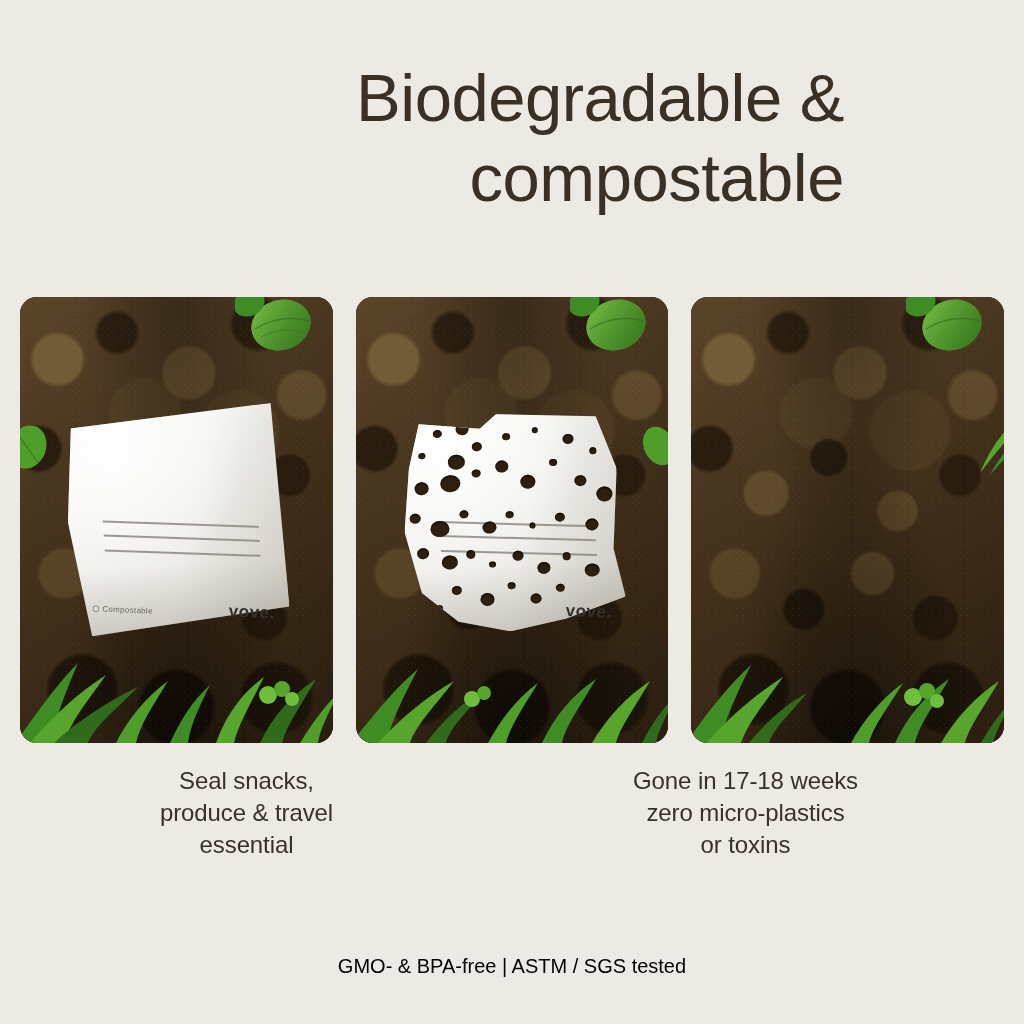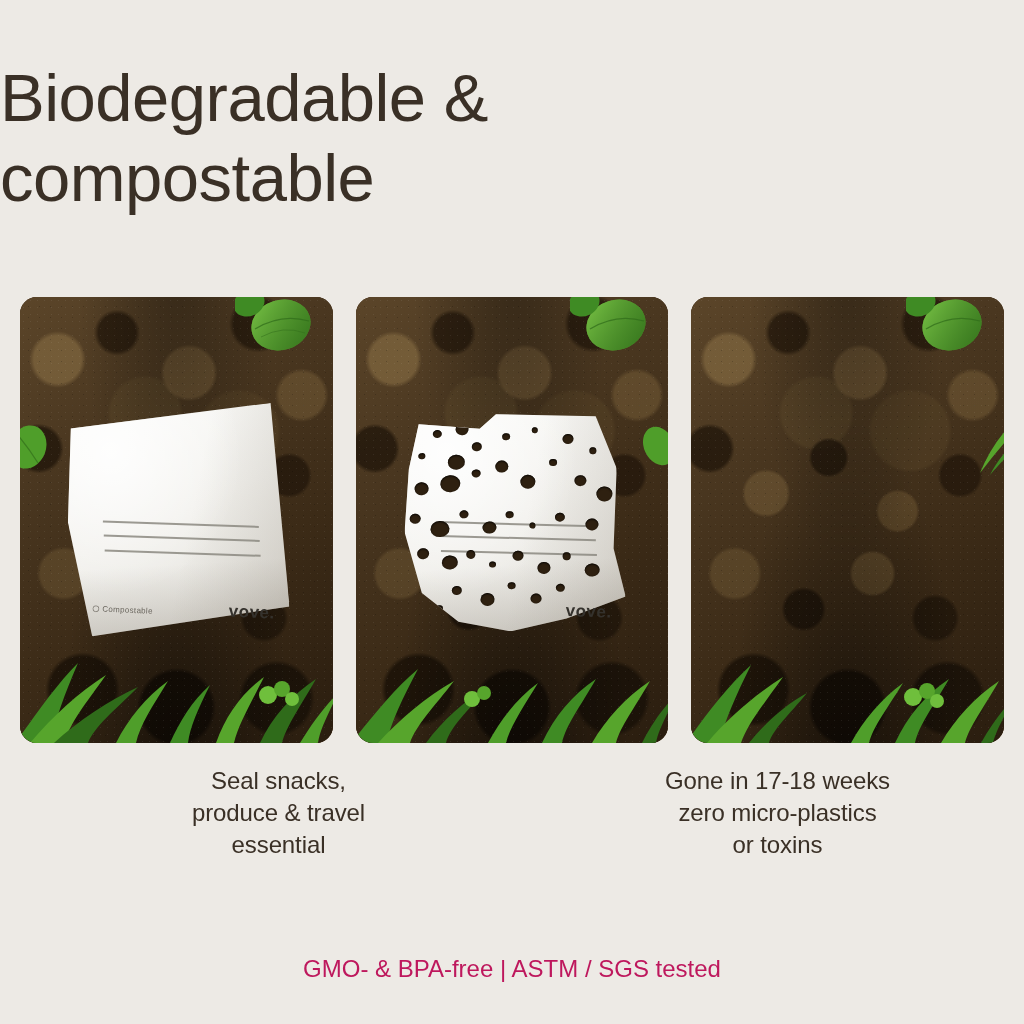--- a/index.html
+++ b/index.html
@@ -9,21 +9,21 @@
     font-family:"Liberation Sans", sans-serif;
     color:#3A3026;
     overflow:hidden;
     position:relative;
   }
 
   
   .heading {
     position:absolute;
     left:0; top:58px; width:844px;
-    text-align:left;
+    text-align:right;
     font-size:67px;
     line-height:80px;
     font-weight:400;
     letter-spacing:-0.5px;
     color:#3A3026;
     white-space:pre-line;
   }
 
   
   .panels {
@@ -153,40 +153,40 @@
                       100% 88%, 72% 96%, 46% 100%, 22% 94%, 6% 80%, 0% 52%, 4% 24%);
   }
   .bag-shade.degraded, .holes.degraded {
     clip-path:polygon(10% 4%, 38% 8%, 46% 2%, 92% 6%, 100% 30%, 96% 66%,
                       100% 88%, 72% 96%, 46% 100%, 22% 94%, 6% 80%, 0% 52%, 4% 24%);
   }
 
   
   .captions {
     position:absolute;
-    left:36px; top:765px; width:984px;
+    left:4px; top:765px; width:984px;
     display:flex; gap:14px;
   }
   .caption {
     flex:1 1 0;
     text-align:center;
     font-size:24px;
     line-height:32px;
     color:#3A3026;
     white-space:pre-line;
     letter-spacing:-0.1px;
   }
 
   
   .footer {
     position:absolute;
     left:0; top:955px; width:1024px;
     text-align:center;
-    font-size:24px;
-    color:#be185d;
+    font-size:20px;
+    color:#000000;
     letter-spacing:0px;
   }
 </style>
 </head>
 <body>
 
 <h1 class="heading">Biodegradable &amp;
 compostable</h1>
 
 <div class="panels">

